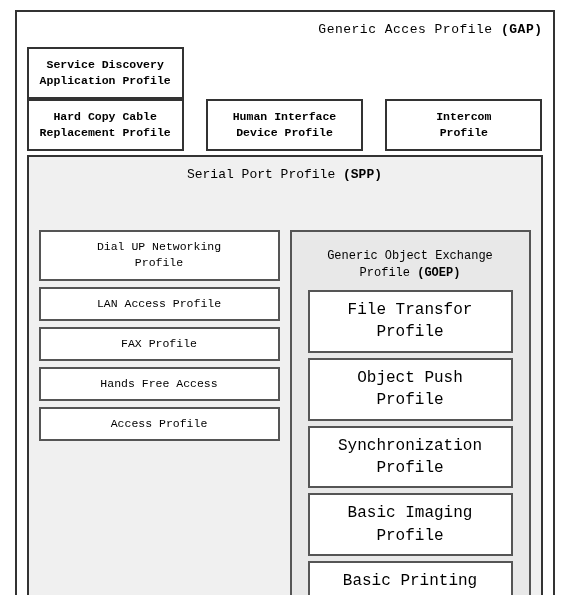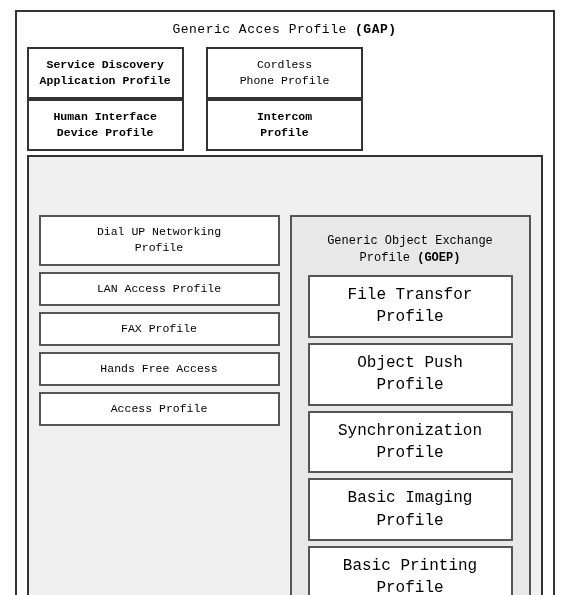--- a/index.html
+++ b/index.html
@@ -20,21 +20,21 @@
 
     .main-container {
       width: 540px;
       border: 2px solid #333;
       padding: 10px;
       background: #fff;
       position: relative;
     }
 
     .gap-title {
-      text-align: center;
+      text-align: right;
       font-size: 13px;
       font-weight: normal;
       margin-bottom: 10px;
       letter-spacing: 0.5px;
     }
 
     .gap-title strong {
       font-weight: bold;
     }
 
@@ -131,35 +131,38 @@
 <div class="main-container">
 
   <div class="gap-title">
     Generic Acces Profile <strong>(GAP)</strong>
   </div>
 
   <div class="top-grid">
     <div class="profile-box">
       <strong>Service Discovery<br>Application Profile</strong>
     </div>
-    <div class="profile-box">
-      <span>Cordless<br>Phone Profile</span>
-    </div>
   </div>
 
   <div class="top-grid">
     <div class="profile-box">
+      <strong>Hard Copy Cable<br>Replacement Profile</strong>
+    </div>
+    <div class="profile-box">
       <strong>Human Interface<br>Device Profile</strong>
     </div>
     <div class="profile-box">
       <strong>Intercom<br>Profile</strong>
     </div>
   </div>
 
   <div class="spp-container">
+    <div class="spp-title">
+      Serial Port Profile <strong>(SPP)</strong>
+    </div>
 
     <div class="spp-inner">
 
       <div class="left-column">
         <div class="spp-profile-box">
           <span>Dial UP Networking<br>Profile</span>
         </div>
         <div class="spp-profile-box">
           <span>LAN Access Profile</span>
         </div>

